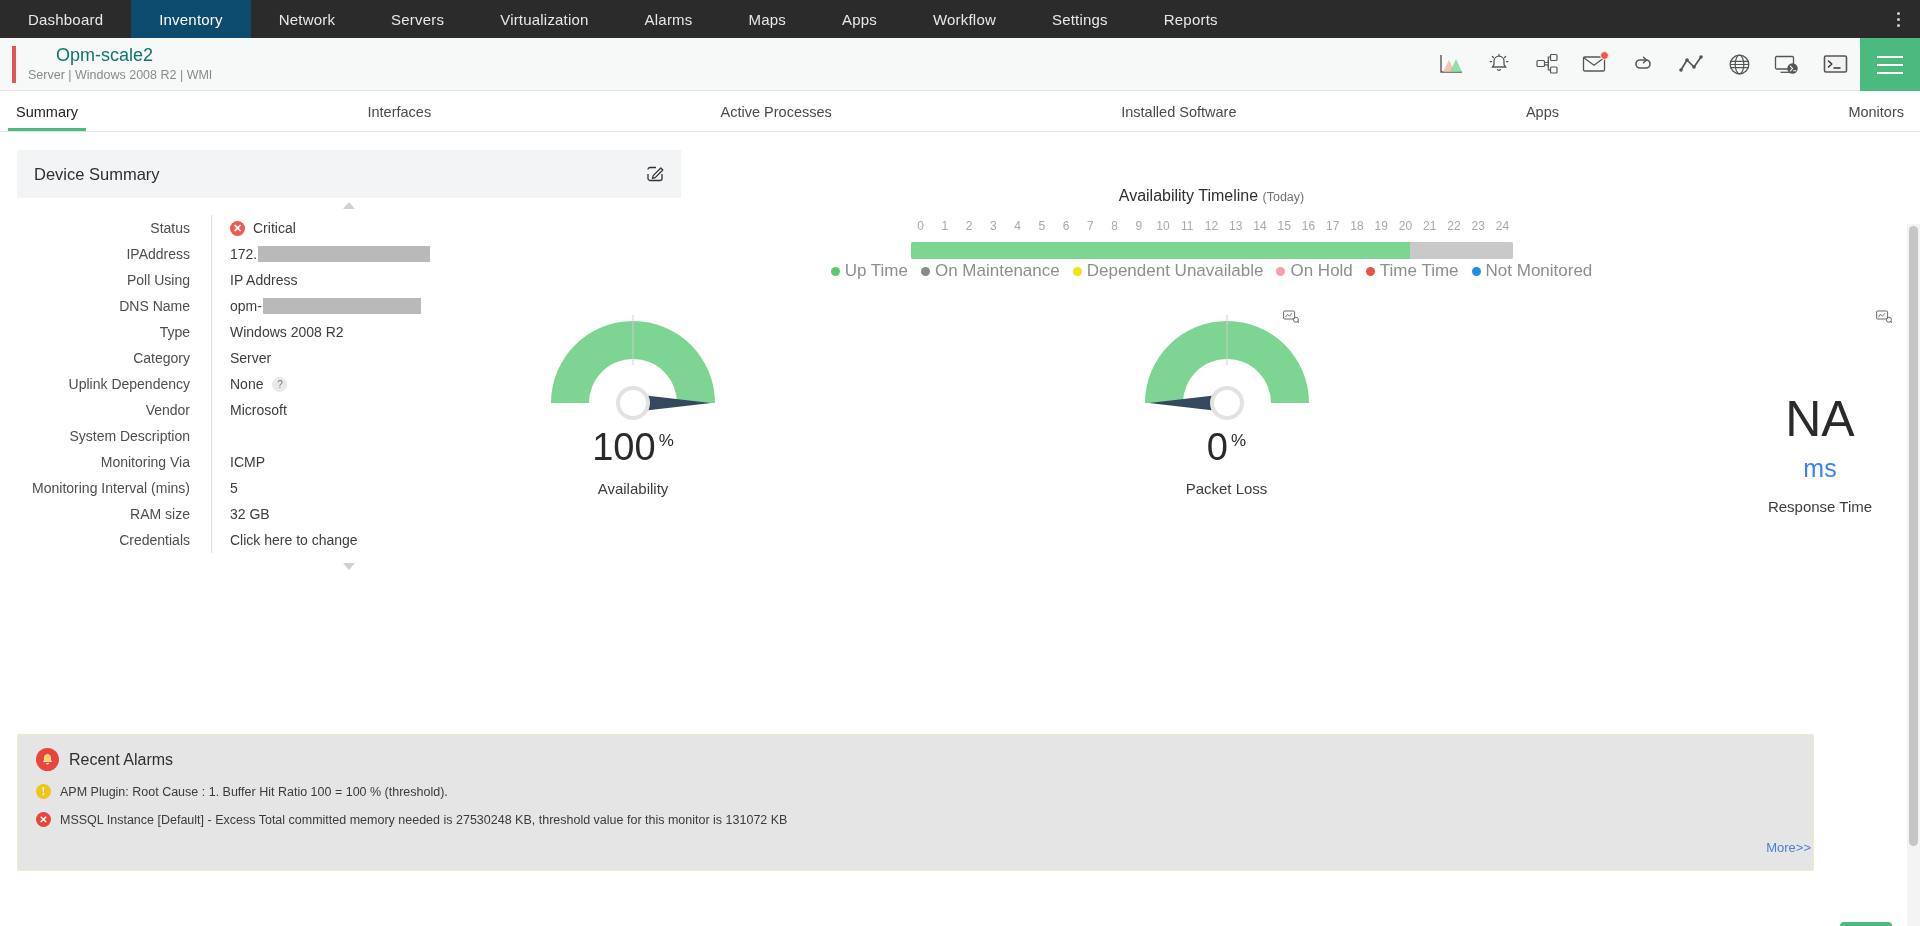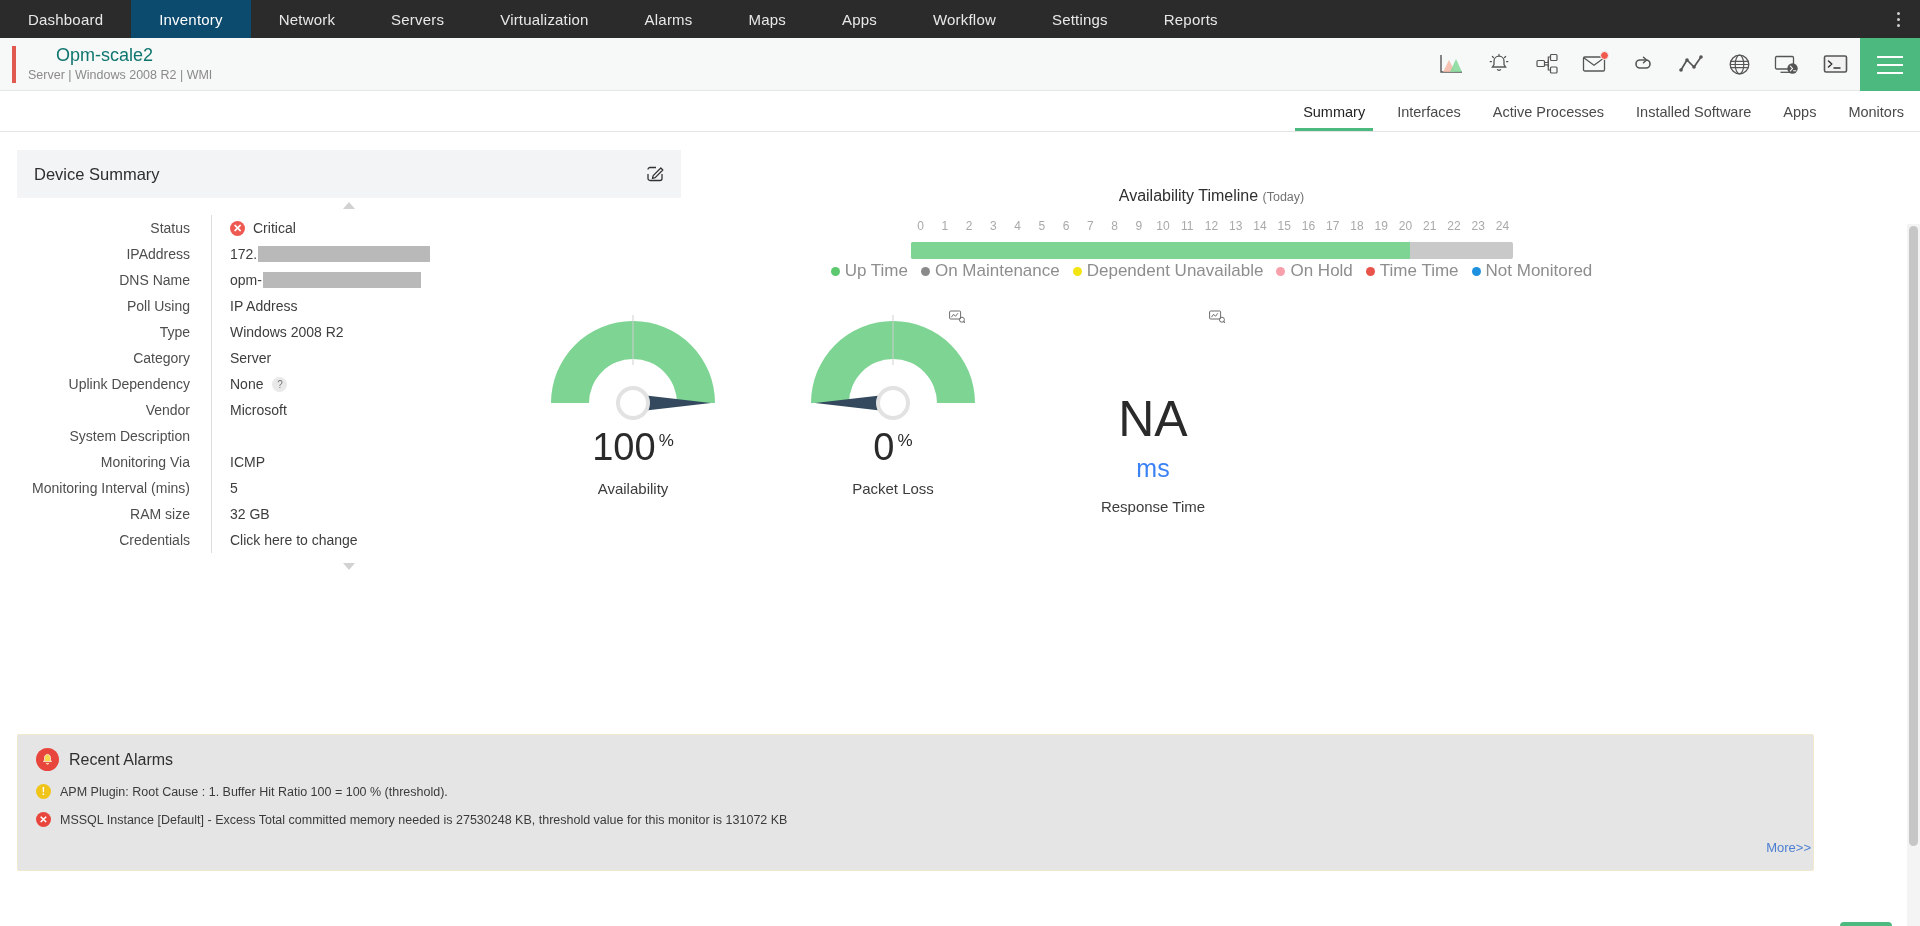--- a/index.html
+++ b/index.html
@@ -65,21 +65,21 @@
   .hamburger {
     position: absolute; right: 0; top: 0; width: 60px; height: 53px;
     background: #4cb97e; display: flex; flex-direction: column;
     align-items: center; justify-content: center; gap: 6px; cursor: pointer;
   }
   .hamburger span { width: 26px; height: 2px; background: #ffffff; display: block; }
 
   
   .subtabs {
     height: 41px; background: #ffffff;
-    display: flex; align-items: center; justify-content: flex-end;
+    display: flex; align-items: center; justify-content: space-between;
     gap: 0px; border-bottom: 1px solid #e4e4e4;
   }
   .subtab {
     font-size: 14.5px; color: #4a4a4a; padding: 11px 16px 10px 16px;
     cursor: pointer; position: relative; white-space: nowrap;
   }
   .subtab.active { color: #242424; }
   .subtab.active::after {
     content: ""; position: absolute; left: 8px; right: 8px; bottom: -1px;
     height: 3px; background: #4cb97e;
@@ -164,21 +164,21 @@
   .tl-legend {
     display: flex; justify-content: center; gap: 13px; margin-top: 2px;
     font-size: 17px; color: #8e8e8e;
   }
   .lg-item { display: flex; align-items: center; gap: 5px; white-space: nowrap; }
   .lg-dot { width: 9px; height: 9px; border-radius: 50%; display: inline-block; }
 
   
   .gauges {
     display: flex; margin-left: -160px; margin-top: 22px;
-    justify-content: flex-start; gap: 60px;
+    justify-content: space-between; gap: 60px;
   }
   .gauge-col { width: 200px; text-align: center; position: relative; }
   .gauge-svg-wrap { height: 118px; position: relative; }
   .gauge-caption { font-size: 15px; color: #3c3c3c; margin-top: 13px; }
   .gauge-value {
     font-size: 38px; color: #2a2a2a; line-height: 40px; font-weight: 400;
   }
   .gauge-value .unit { font-size: 17px; vertical-align: super; margin-left: 3px; }
   .na-big { font-size: 50px; color: #2a2a2a; line-height: 64px; }
   .na-unit { font-size: 25px; color: #3b82f6; line-height: 34px; }
@@ -377,30 +377,30 @@
             </div>
           </div>
           <div class="field-row">
             <div class="field-label">IPAddress</div>
             <div class="field-value">
               <span>172.</span>
               <span class="redact" style="width: 172px;"></span>
             </div>
           </div>
           <div class="field-row">
+            <div class="field-label">Poll Using</div>
+            <div class="field-value">
+              <span>IP Address</span>
+            </div>
+          </div>
+          <div class="field-row">
             <div class="field-label">DNS Name</div>
             <div class="field-value">
               <span>opm-</span>
               <span class="redact" style="width: 158px;"></span>
-            </div>
-          </div>
-          <div class="field-row">
-            <div class="field-label">Poll Using</div>
-            <div class="field-value">
-              <span>IP Address</span>
             </div>
           </div>
           <div class="field-row">
             <div class="field-label">Type</div>
             <div class="field-value">
               <span>Windows 2008 R2</span>
             </div>
           </div>
           <div class="field-row">
             <div class="field-label">Category</div>

